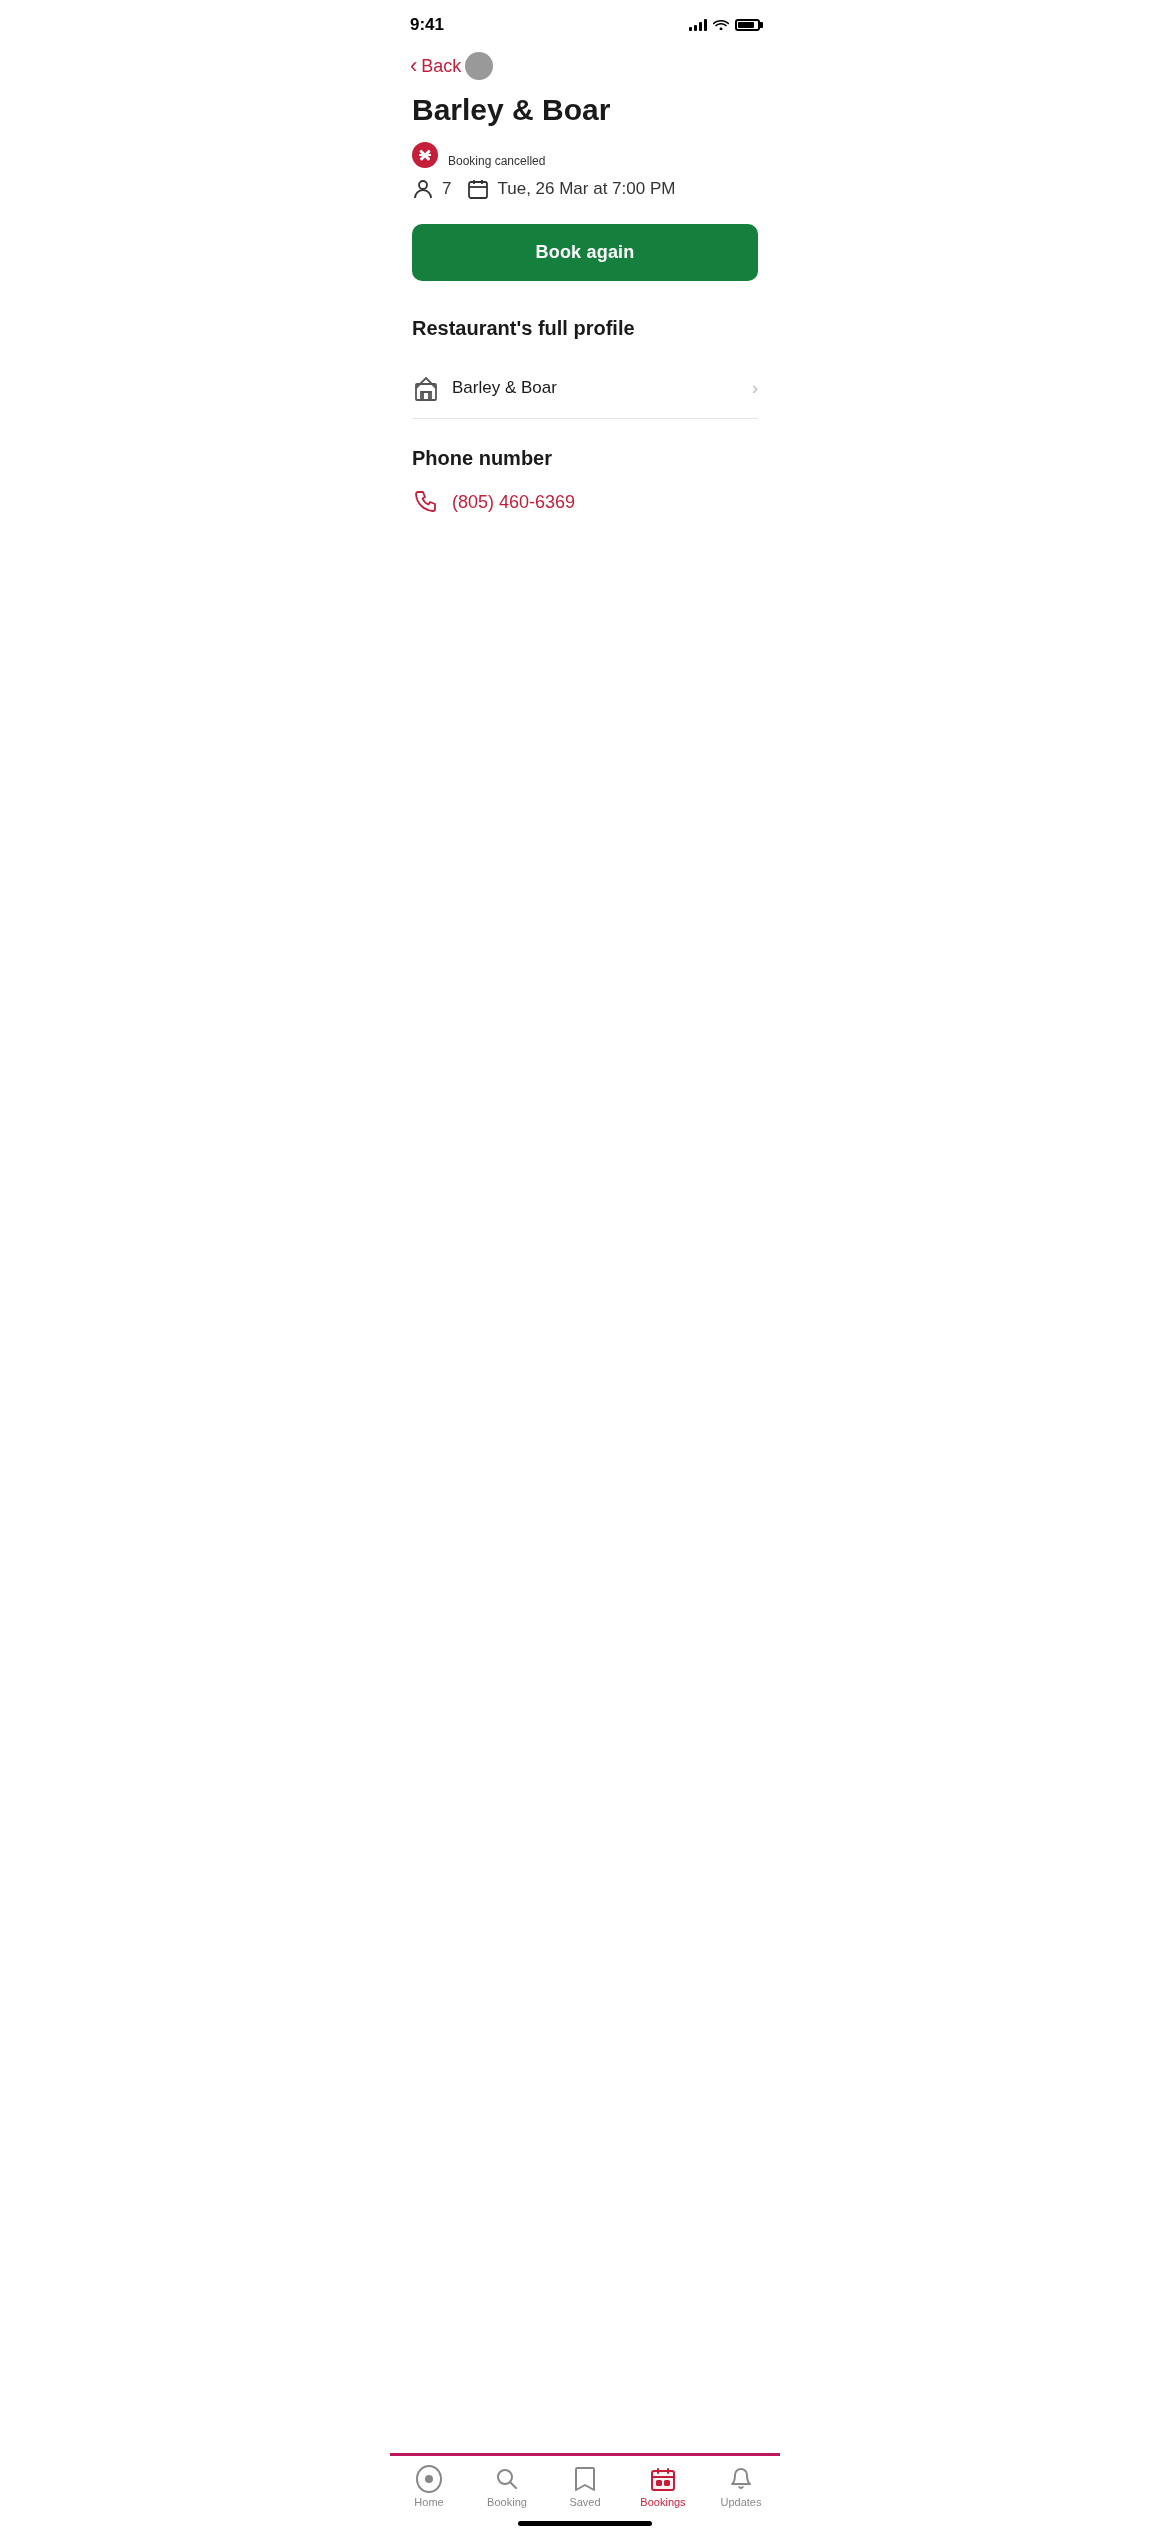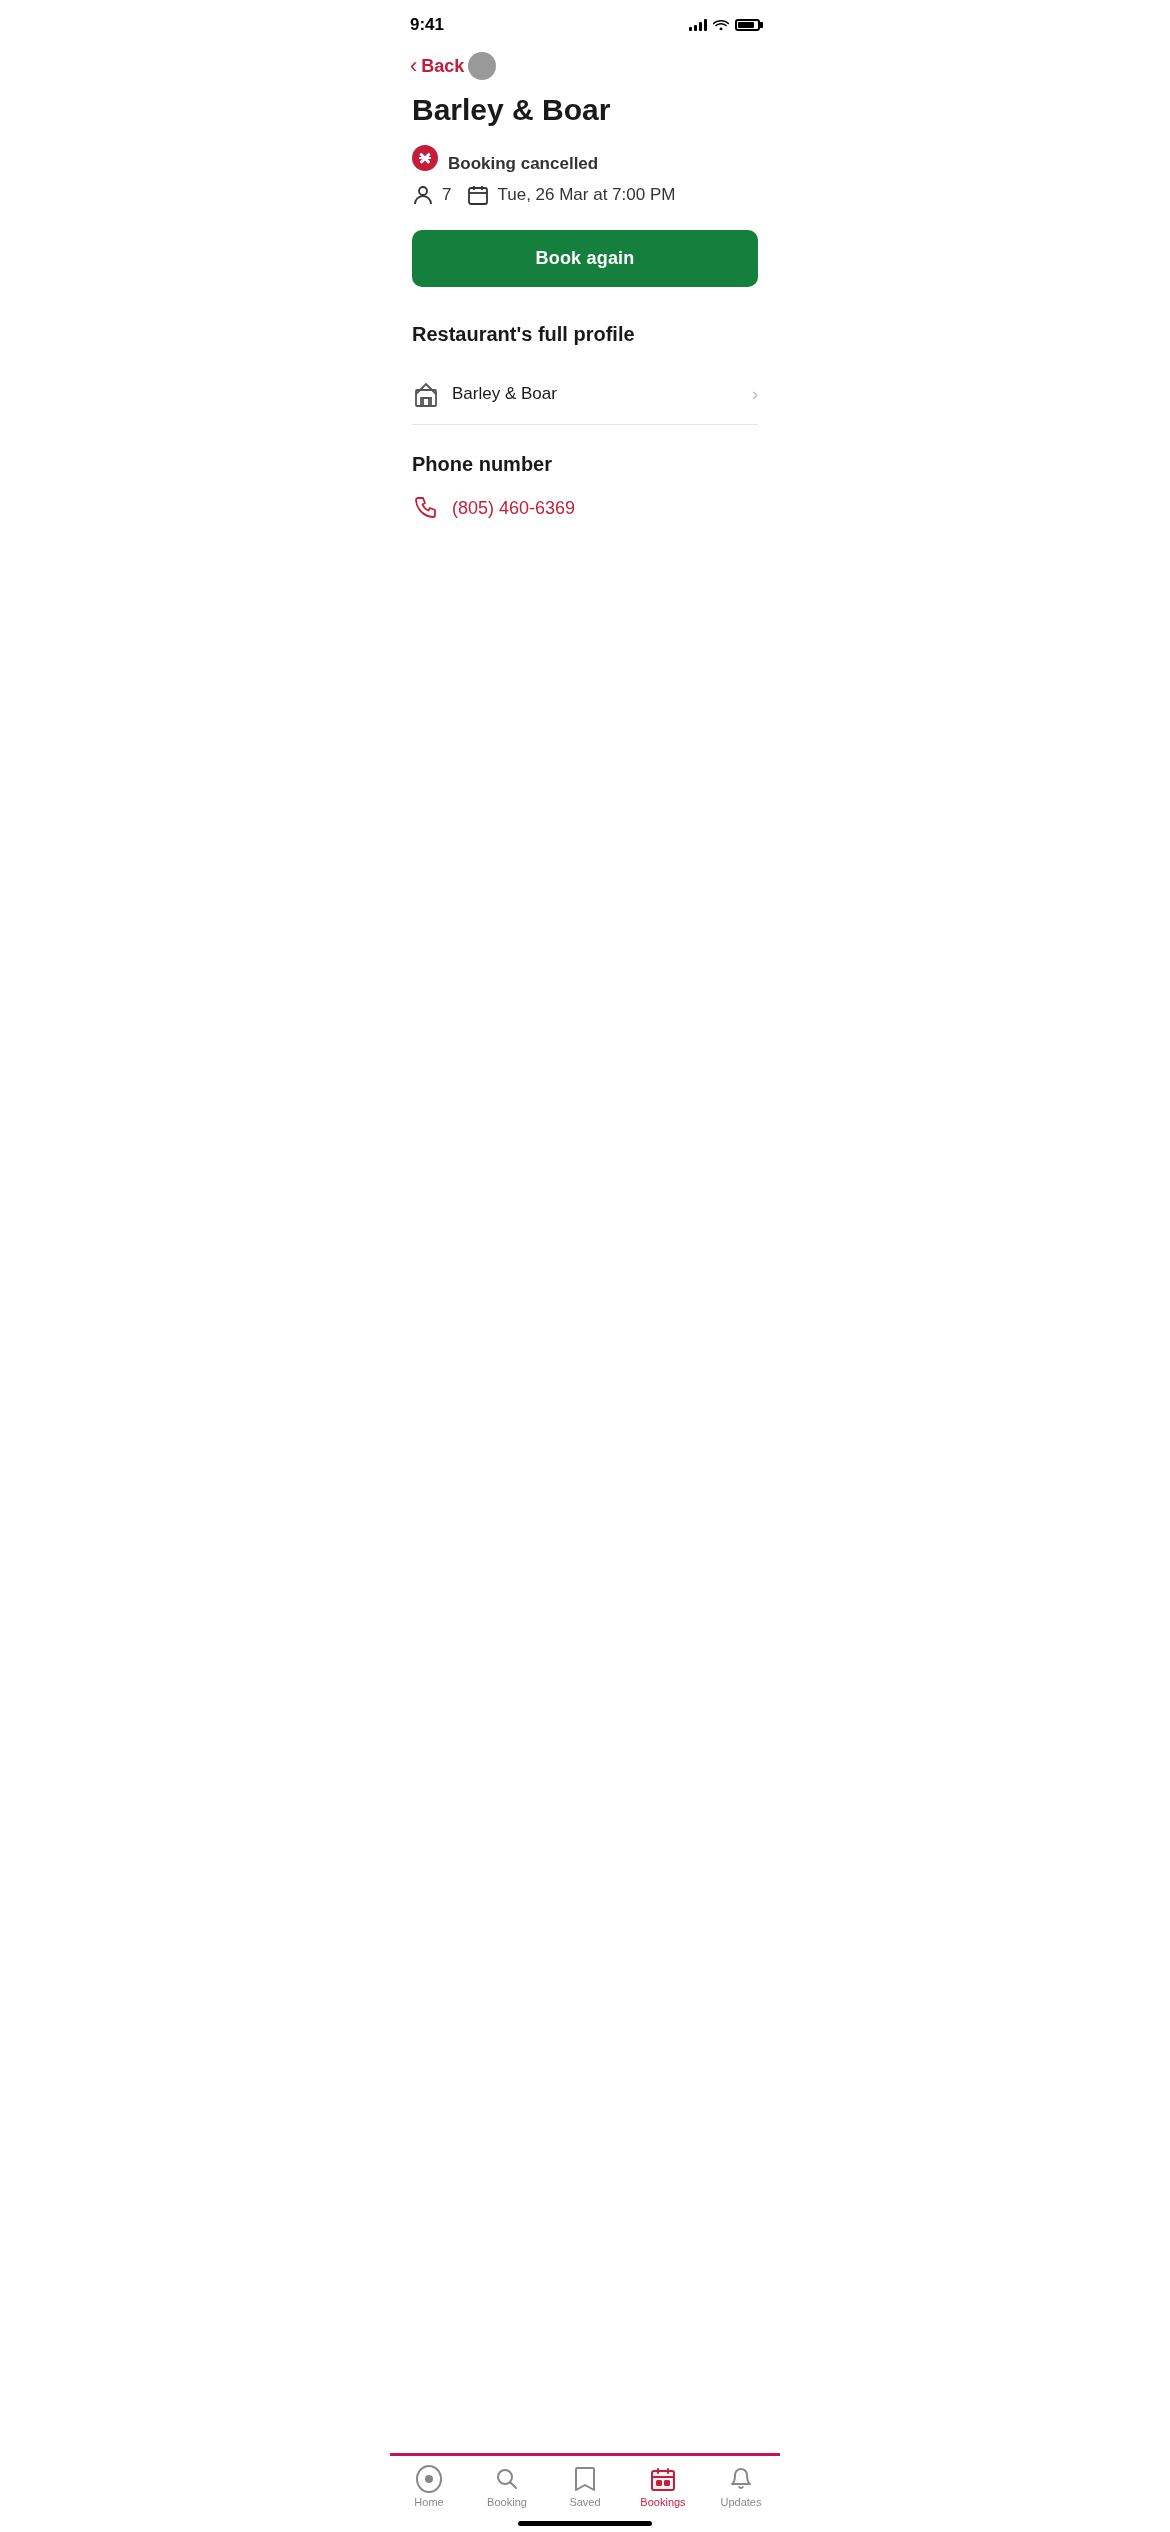--- a/index.html
+++ b/index.html
@@ -98,21 +98,21 @@
     .back-chevron {
       color: #c41e3a;
       font-size: 22px;
       margin-right: 4px;
       line-height: 1;
     }
 
     .back-label {
       color: #c41e3a;
       font-size: 18px;
-      font-weight: 700;
+      font-weight: 400;
     }
 
     .back-dot {
       width: 28px;
       height: 28px;
       background: #999;
       border-radius: 50%;
       margin-left: 4px;
     }
 
@@ -177,23 +177,23 @@
 
     .cancel-x-line1 {
       transform: translate(-50%, -50%) rotate(45deg);
     }
 
     .cancel-x-line2 {
       transform: translate(-50%, -50%) rotate(-45deg);
     }
 
     .status-text {
-      font-size: 17px;
+      font-size: 12px;
       color: #333;
-      font-weight: 700;
+      font-weight: 400;
       margin-top: 12px;
     }
 
     
     .booking-info {
       display: flex;
       align-items: center;
       gap: 16px;
       margin-bottom: 24px;
     }

